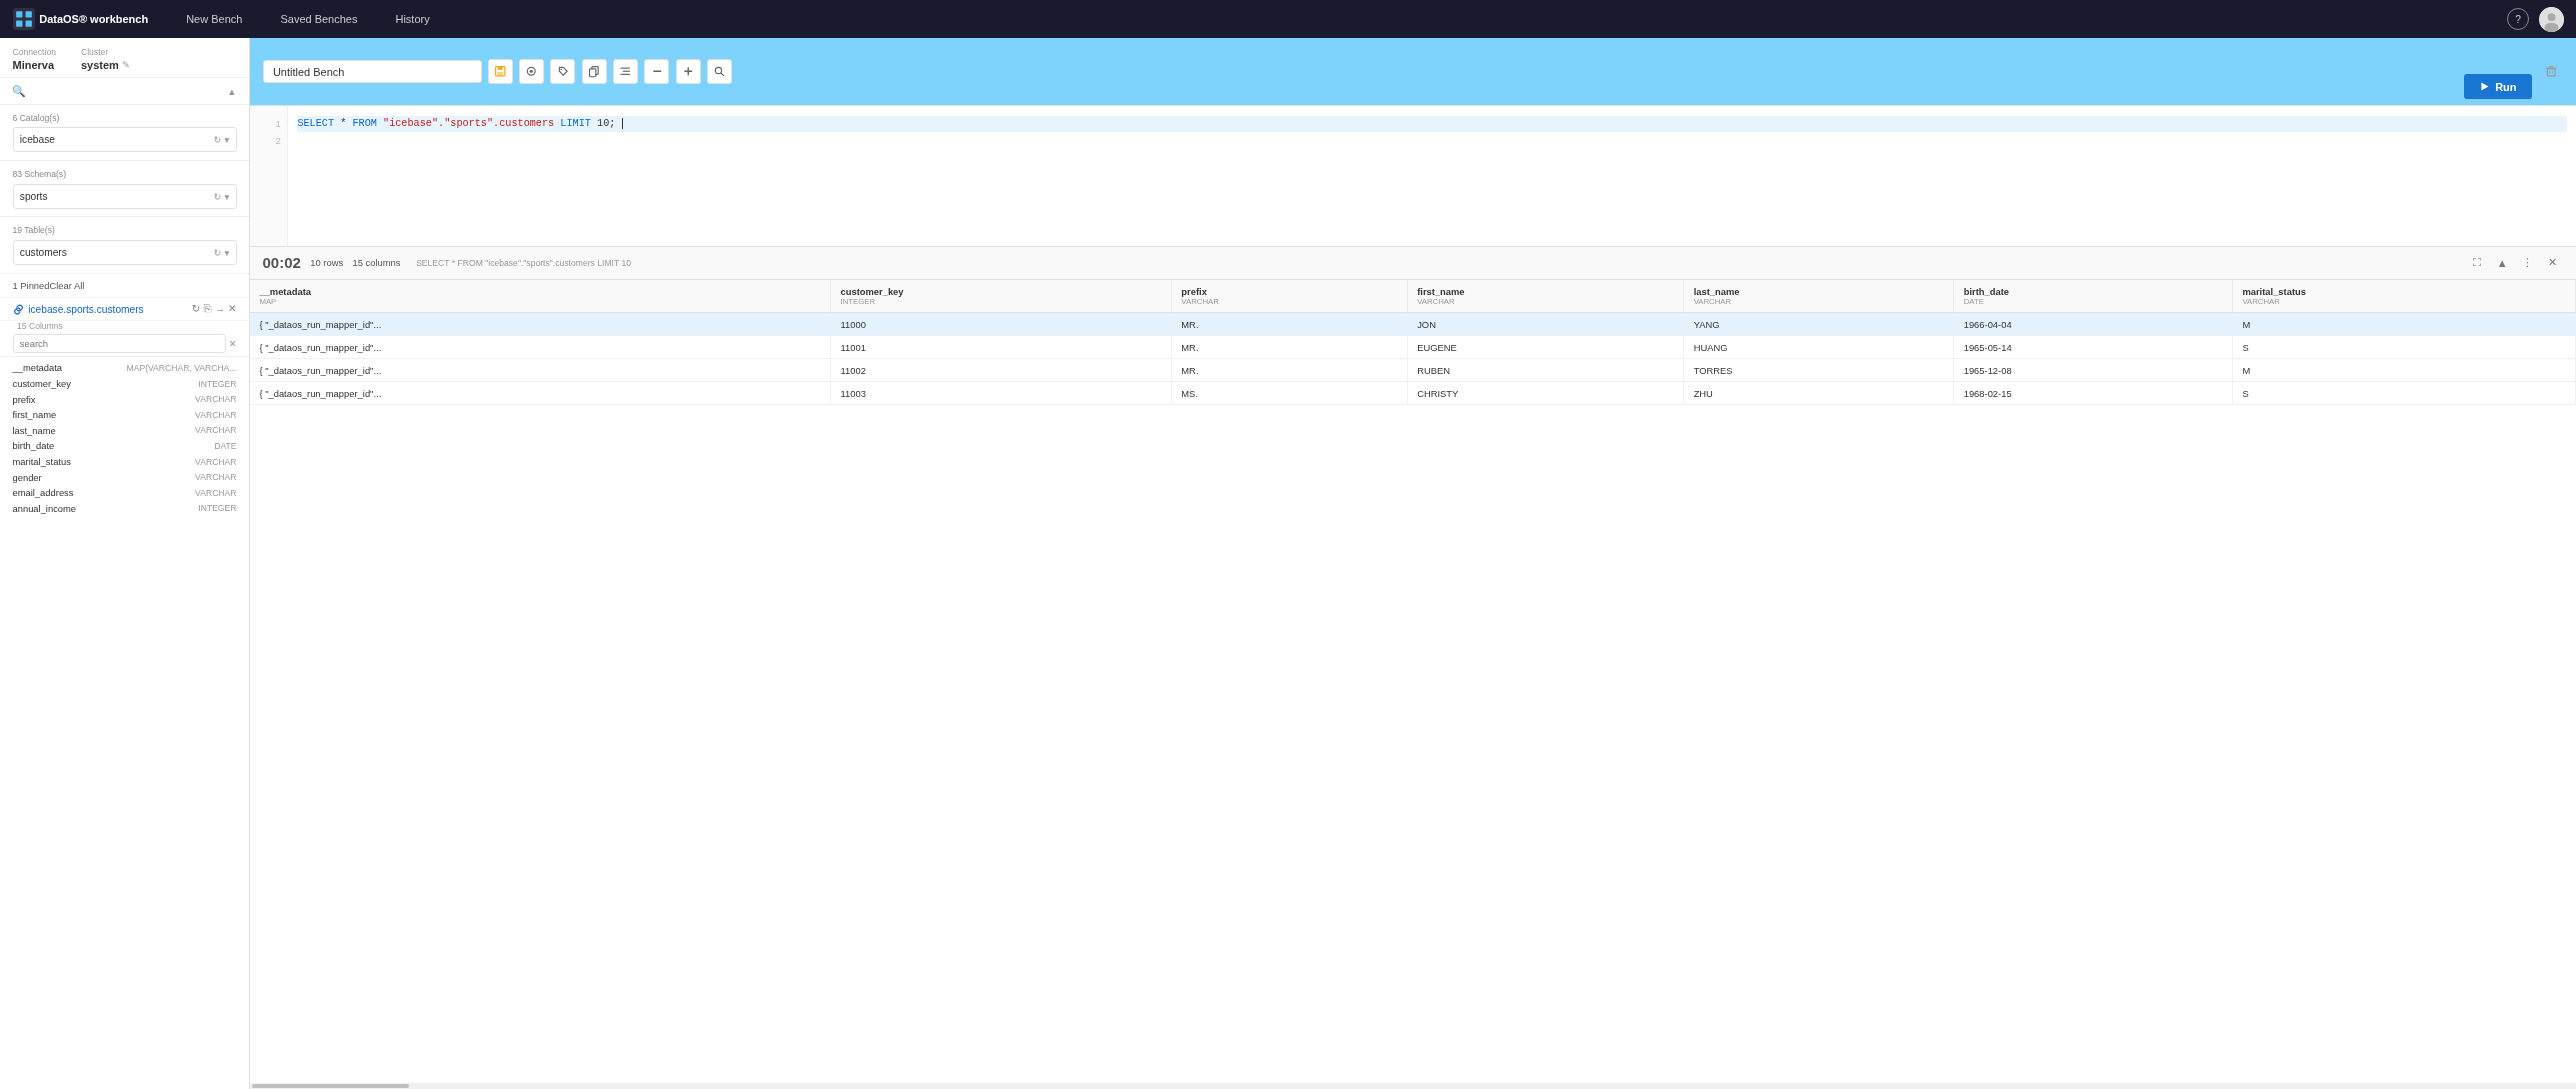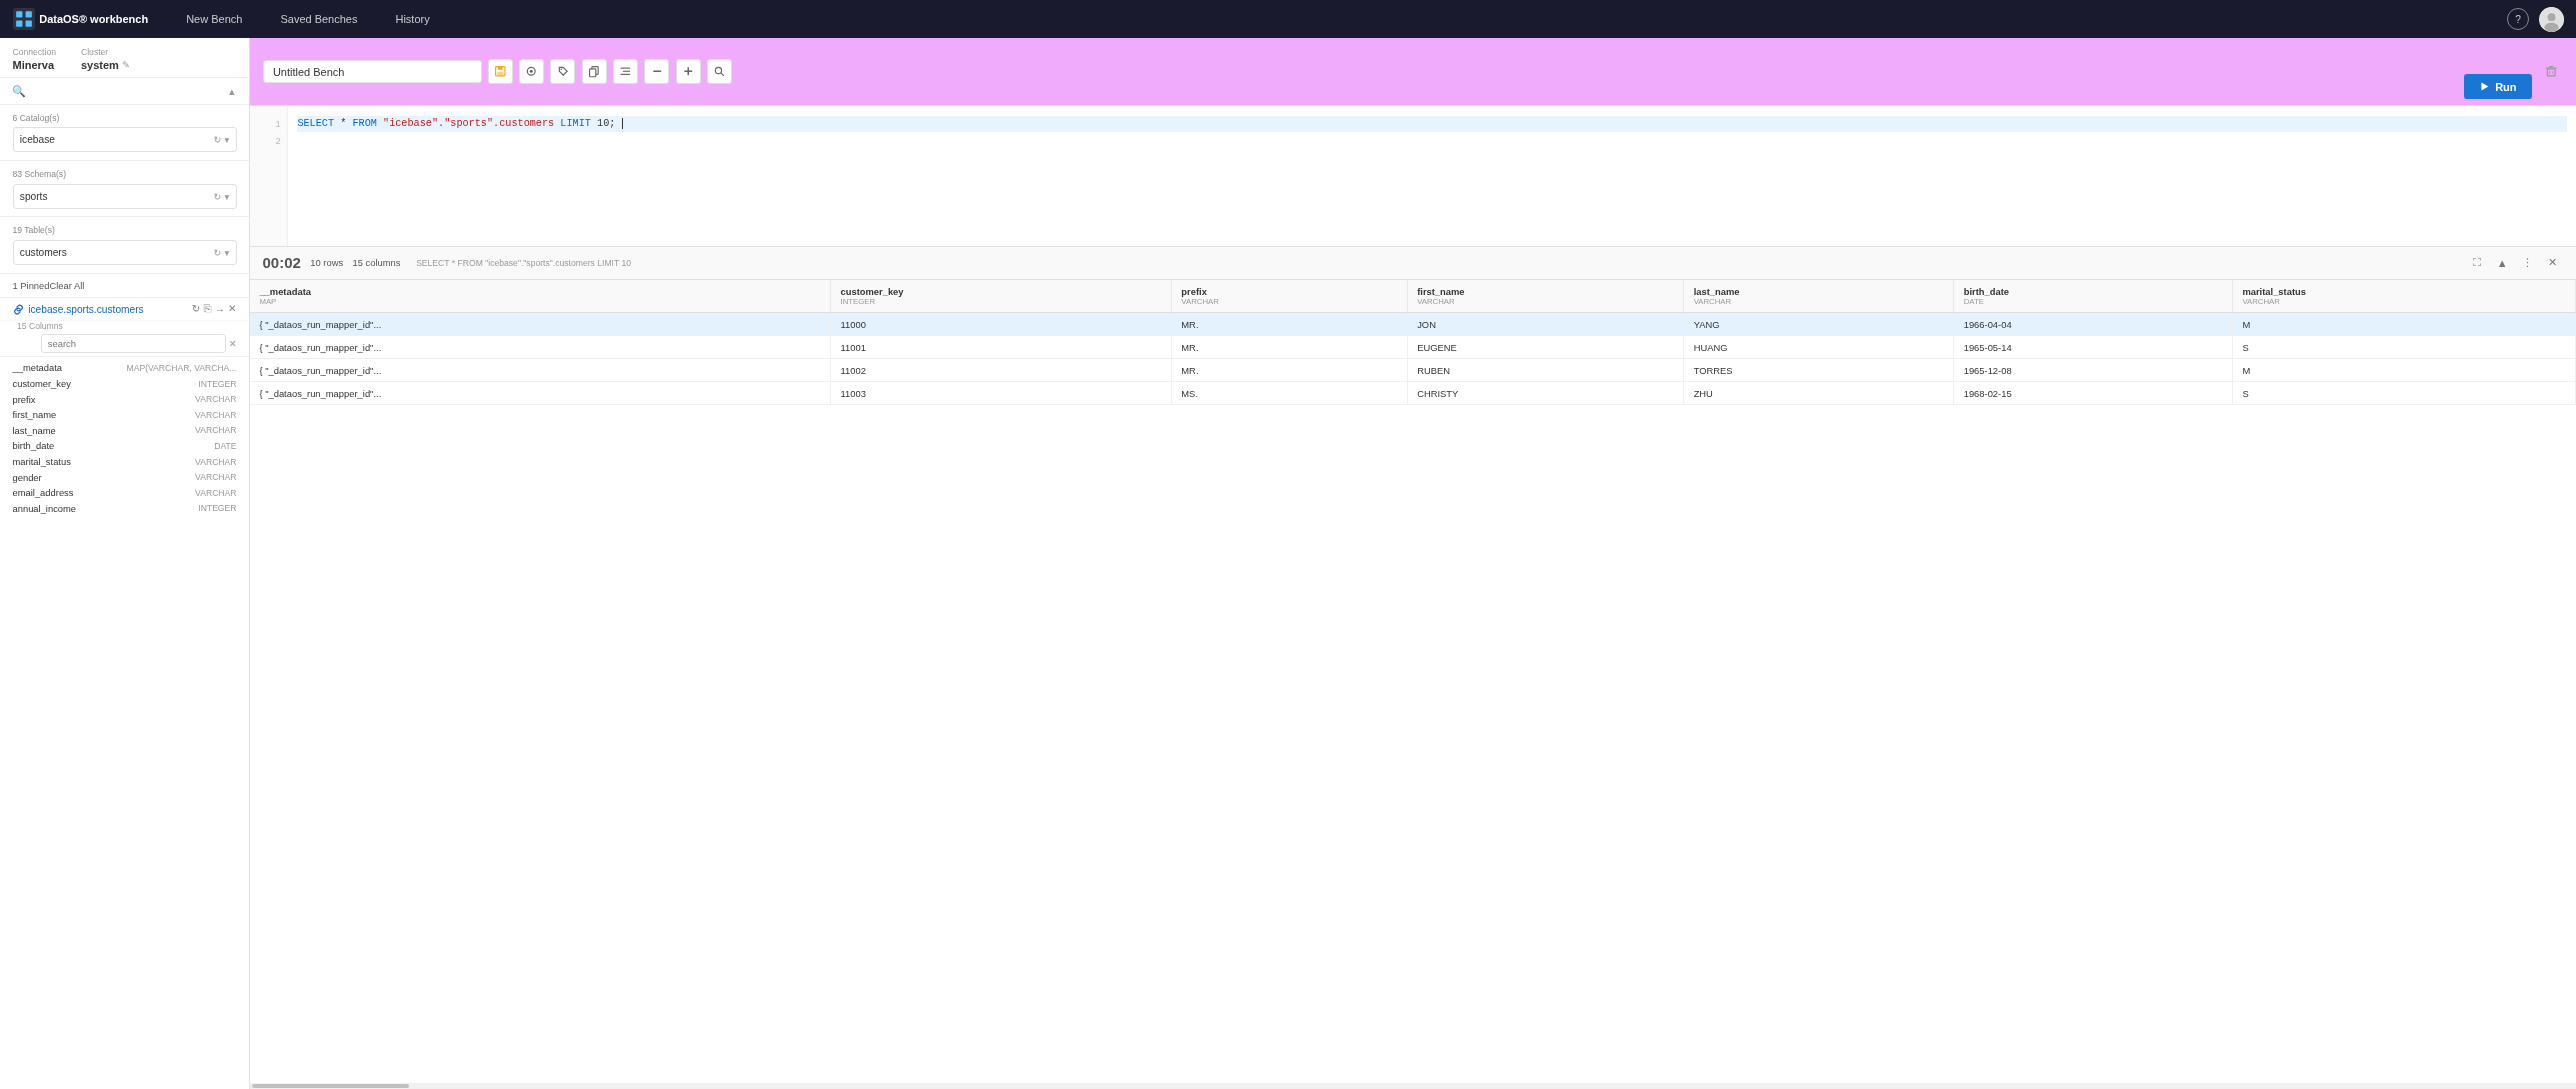--- a/index.html
+++ b/index.html
@@ -88,39 +88,39 @@
     .pinned-item-sub { font-size: 8.6px; color: #999; padding-left: 17px; }
     .pinned-actions { display: flex; gap: 3.1px; margin-left: auto; }
     .pinned-action-btn { cursor: pointer; color: #888; font-size: 10.2px; }
 
     .col-search-row {
       padding: 3.1px 12.5px; display: flex; align-items: center;
       border-bottom: 0.8px solid #f0f0f0;
     }
     .col-search-input {
       flex: 1; border: 0.8px solid #e0e0e0; border-radius: 3.1px;
-      padding: 3.1px 6.3px; font-size: 9.4px; outline: none; margin-left: 28px;
+      padding: 3.1px 6.3px; font-size: 9.4px; outline: none;
     }
     .col-search-clear { cursor: pointer; color: #999; font-size: 9.4px; margin-left: 3.1px; }
 
     .column-list { padding: 3.1px 0; }
     .column-item {
       display: flex; align-items: center; justify-content: space-between;
       padding: 2.3px 12.5px; font-size: 9.4px;
     }
     .col-name { color: #333; }
     .col-type { color: #999; font-size: 8.6px; text-align: right; }
 
     
     .right-panel { flex: 1; display: flex; flex-direction: column; overflow: hidden; }
 
     
     .bench-toolbar {
       display: flex; align-items: center; gap: 6.3px;
-      padding: 6.3px 12.5px; background: #f0abfc; border-bottom: 0.8px solid #e0e0e0;
+      padding: 6.3px 12.5px; background: #7dd3fc; border-bottom: 0.8px solid #e0e0e0;
     }
     .bench-name-input {
       border: 0.8px solid #e0e0e0; border-radius: 3.1px;
       padding: 4.7px 9.4px; font-size: 11px; color: #333;
       width: 219px; outline: none;
     }
     .toolbar-btn {
       width: 25px; height: 25px; border: 0.8px solid #e0e0e0; border-radius: 3.1px;
       display: flex; align-items: center; justify-content: center;
       cursor: pointer; background: #fff; color: #555; font-size: 11px;

